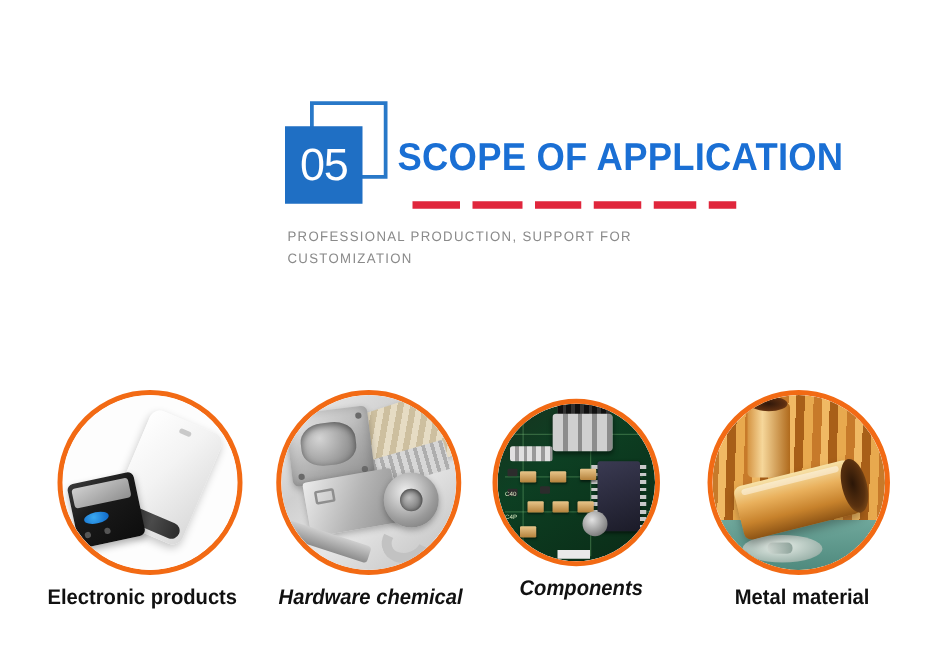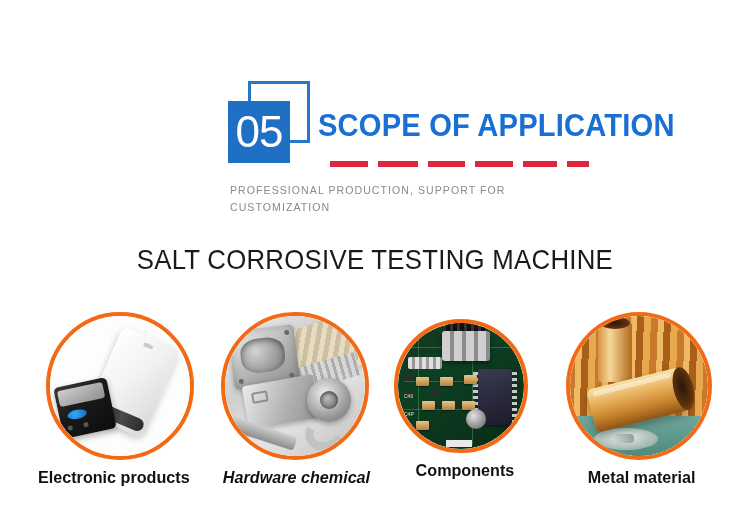--- a/index.html
+++ b/index.html
@@ -50,21 +50,21 @@
     background: #1f6fc4;
   }
   .badge-num {
     position: absolute;
     left: 0;
     bottom: 0;
     width: 62px;
     height: 62px;
     color: #ffffff;
     font-family: "Liberation Sans", sans-serif;
-    font-size: 44px;
+    font-size: 36px;
     font-weight: 400;
     letter-spacing: -1px;
     display: flex;
     align-items: center;
     justify-content: center;
     line-height: 1;
   }
 
   .scope-title {
     position: absolute;
@@ -174,21 +174,21 @@
     text-align: center;
     font-family: "Liberation Sans Narrow", "Liberation Sans", sans-serif;
     font-size: 17px;
     font-weight: 700;
     color: #111111;
     white-space: nowrap;
   }
   .caption span { display: inline-block; transform: scaleX(0.95); }
   .card.c0 .caption { margin-left: -14px; }
   .card.c1 .caption { margin-left: -2px; }
-  .card.c2 .caption { margin-left: 7px; }
+  .card.c2 .caption { margin-left: 7px; font-style: italic; }
   .card.c3 .caption { margin-left: 2px; }
 
   
   .scene-electronics { position: absolute; inset: 0; background: #fdfdfd; }
   .ep-white {
     position: absolute;
     left: 52px; top: 18px;
     width: 62px; height: 96px;
     background: linear-gradient(115deg,#ffffff 0%,#f3f3f3 45%,#d9d9d9 100%);
     border-radius: 9px;
@@ -425,23 +425,20 @@
       <span class="dash w2"></span>
       <span class="dash w3"></span>
       <span class="dash w4"></span>
       <span class="dash w5"></span>
       <span class="dash w6"></span>
     </div>
 
     <div class="subtitle">PROFESSIONAL PRODUCTION, SUPPORT FOR CUSTOMIZATION</div>
   </div>
 
-  <div class="main-title">
-    <span>SALT CORROSIVE TESTING MACHINE</span>
-  </div>
 
   <div class="cards">
 
     <div class="card c0">
       <div class="circle">
         <div class="inner">
           <div class="scene-electronics">
             <div class="ep-white"></div>
             <div class="ep-black">
               <div class="plate"></div>

